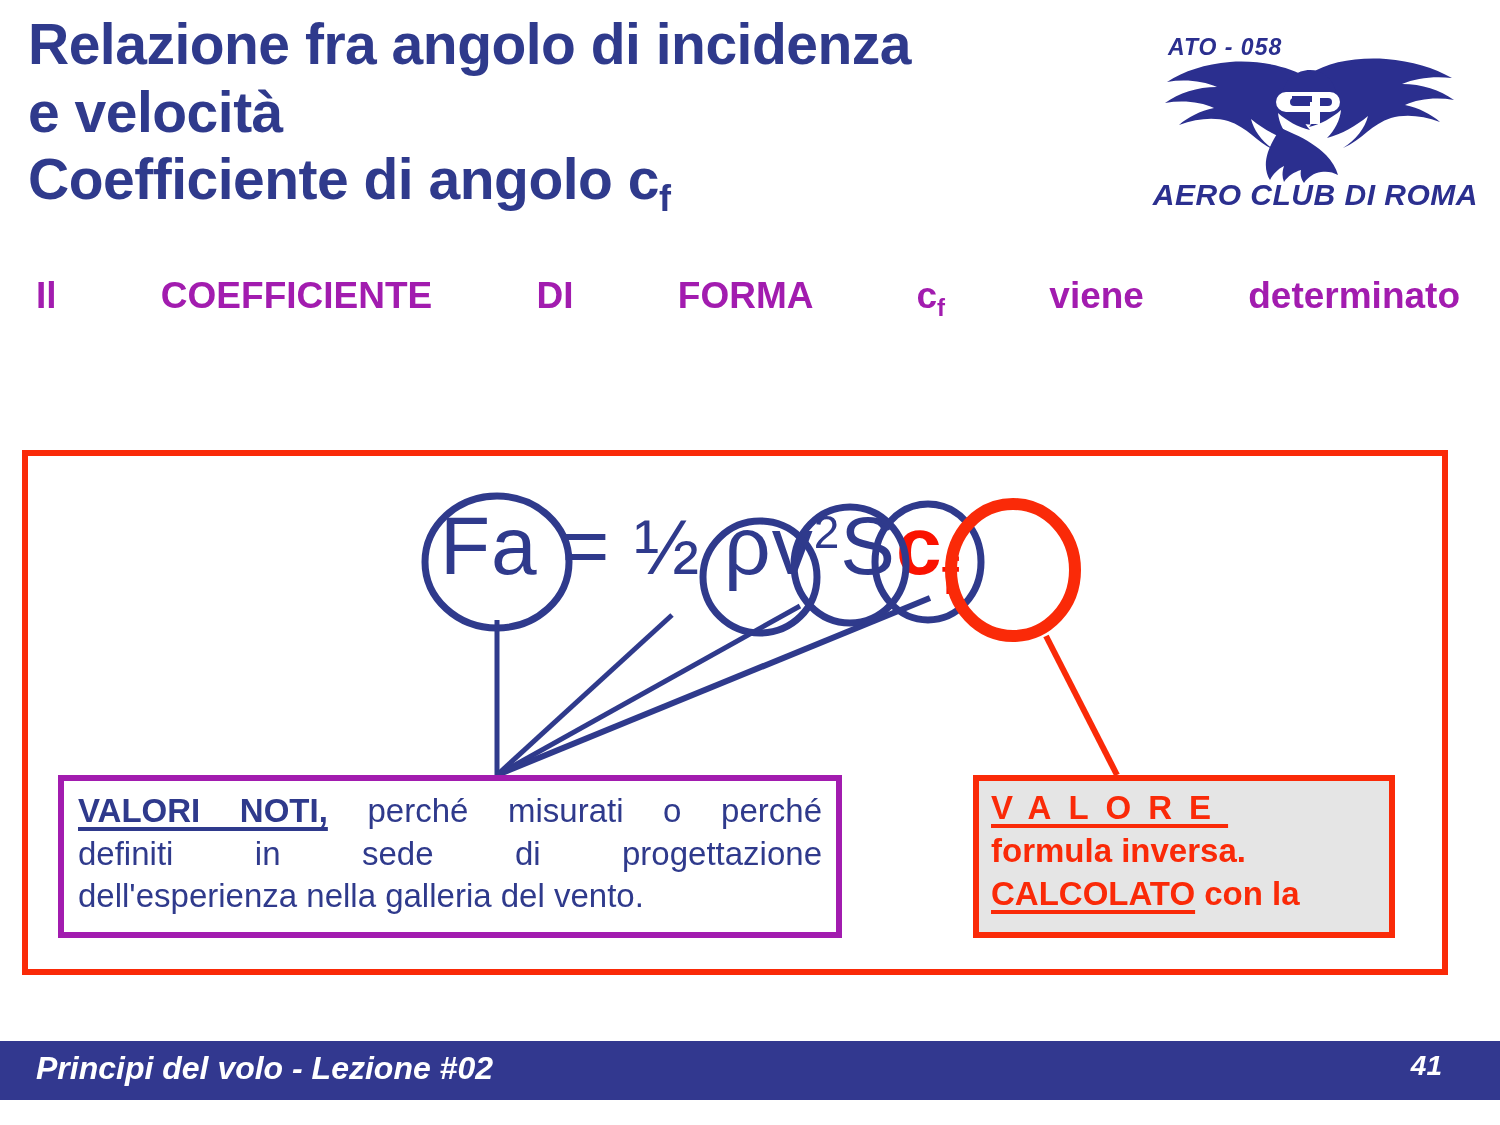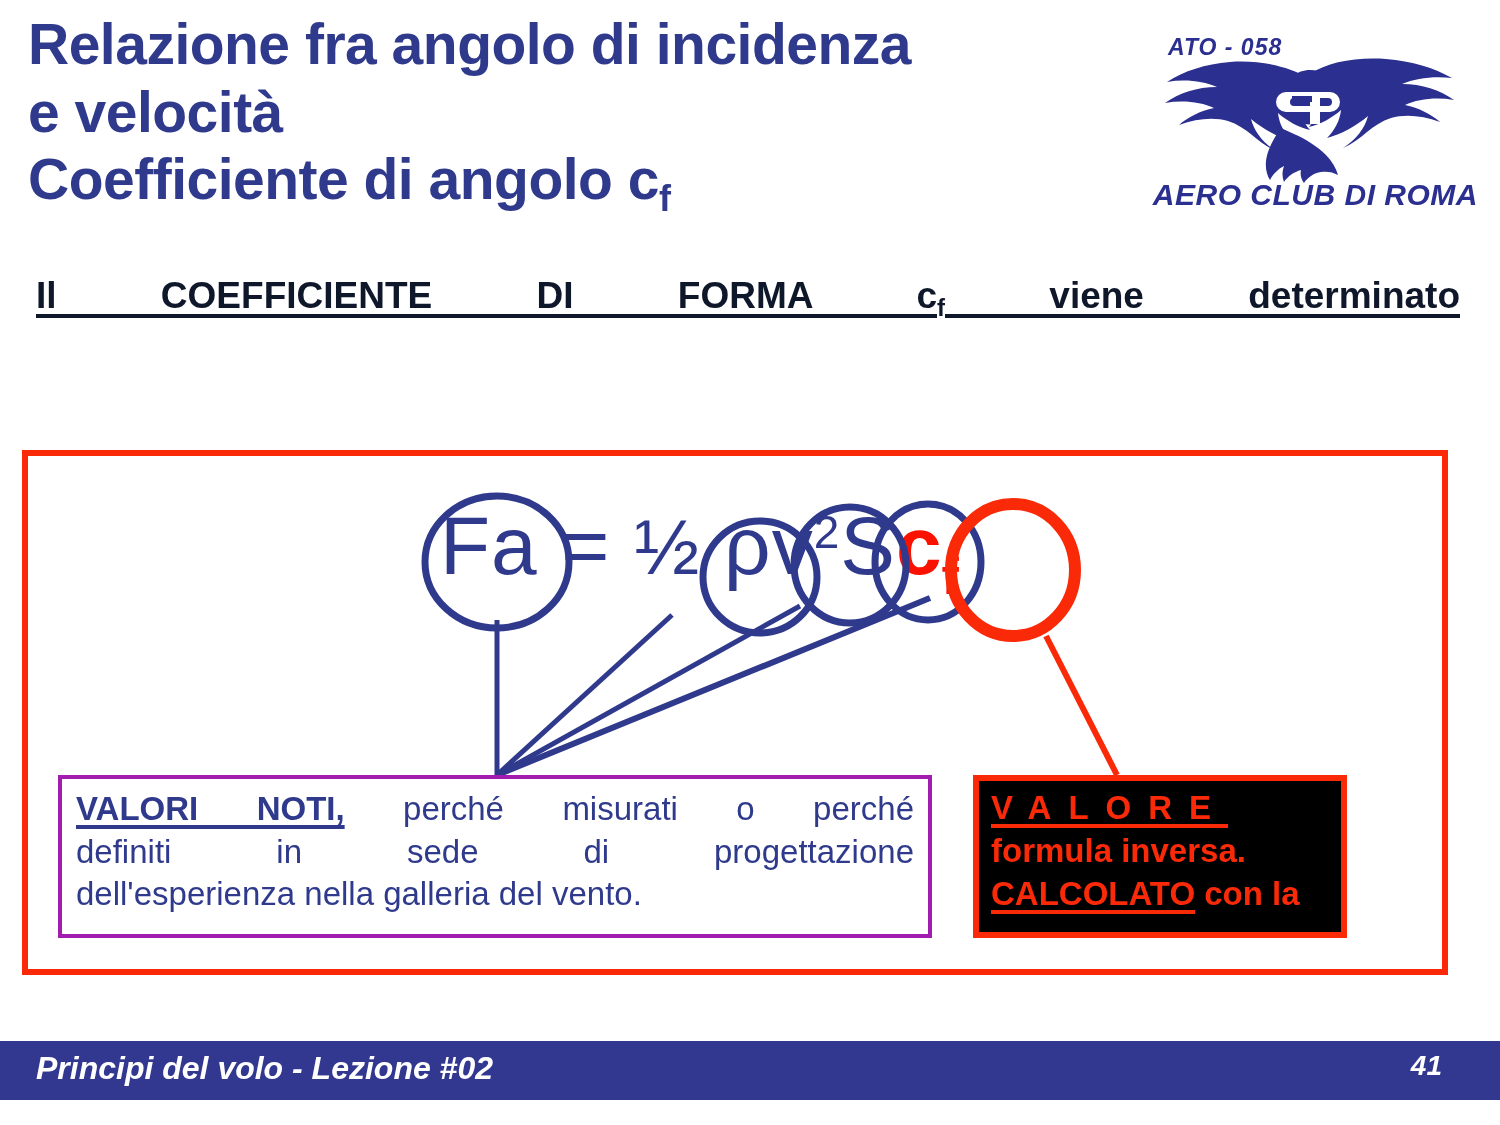--- a/index.html
+++ b/index.html
@@ -91,23 +91,22 @@
   #intro {
     position: absolute;
     left: 36px;
     top: 272px;
     width: 1424px;
     font-size: 37px;
     line-height: 1.32;
     color: #2f3a8c;
   }
   #intro .hl {
-    color: #0f172a;
-    font-weight: bold;
-    text-decoration: underline;
+    color: #a21caf;
+    font-weight: bold;
     text-decoration-thickness: 4px;
     text-underline-offset: 6px;
   }
   #intro-l1 {
     display: block;
     text-align: justify;
     text-align-last: justify;
     white-space: nowrap;
   }
   #intro-rest { display: block; }
@@ -158,23 +157,23 @@
     width: 1500px;
     height: 1125px;
     pointer-events: none;
   }
 
   
   #note-known {
     position: absolute;
     left: 58px;
     top: 775px;
-    width: 874px;
+    width: 784px;
     height: 163px;
-    border: 4px solid #a21caf;
+    border: 6px solid #a21caf;
     box-sizing: border-box;
     background: #ffffff;
   }
   #note-known .inner {
     padding: 9px 14px 0 14px;
     font-size: 33px;
     line-height: 1.29;
     color: #2f3a8c;
   }
   #note-known .bold-u {
@@ -188,25 +187,25 @@
     text-align: justify;
     text-align-last: justify;
     white-space: nowrap;
   }
   #nk-l3 { display: block; }
 
   #note-calc {
     position: absolute;
     left: 973px;
     top: 775px;
-    width: 374px;
+    width: 422px;
     height: 163px;
     border: 6px solid #fa2a08;
     box-sizing: border-box;
-    background: #000000;
+    background: #e5e5e5;
   }
   #note-calc .inner {
     padding: 6px 12px 0 12px;
     font-size: 33px;
     line-height: 1.30;
     color: #fa2a08;
     font-weight: bold;
   }
   #nc-l1 {
     display: block;

